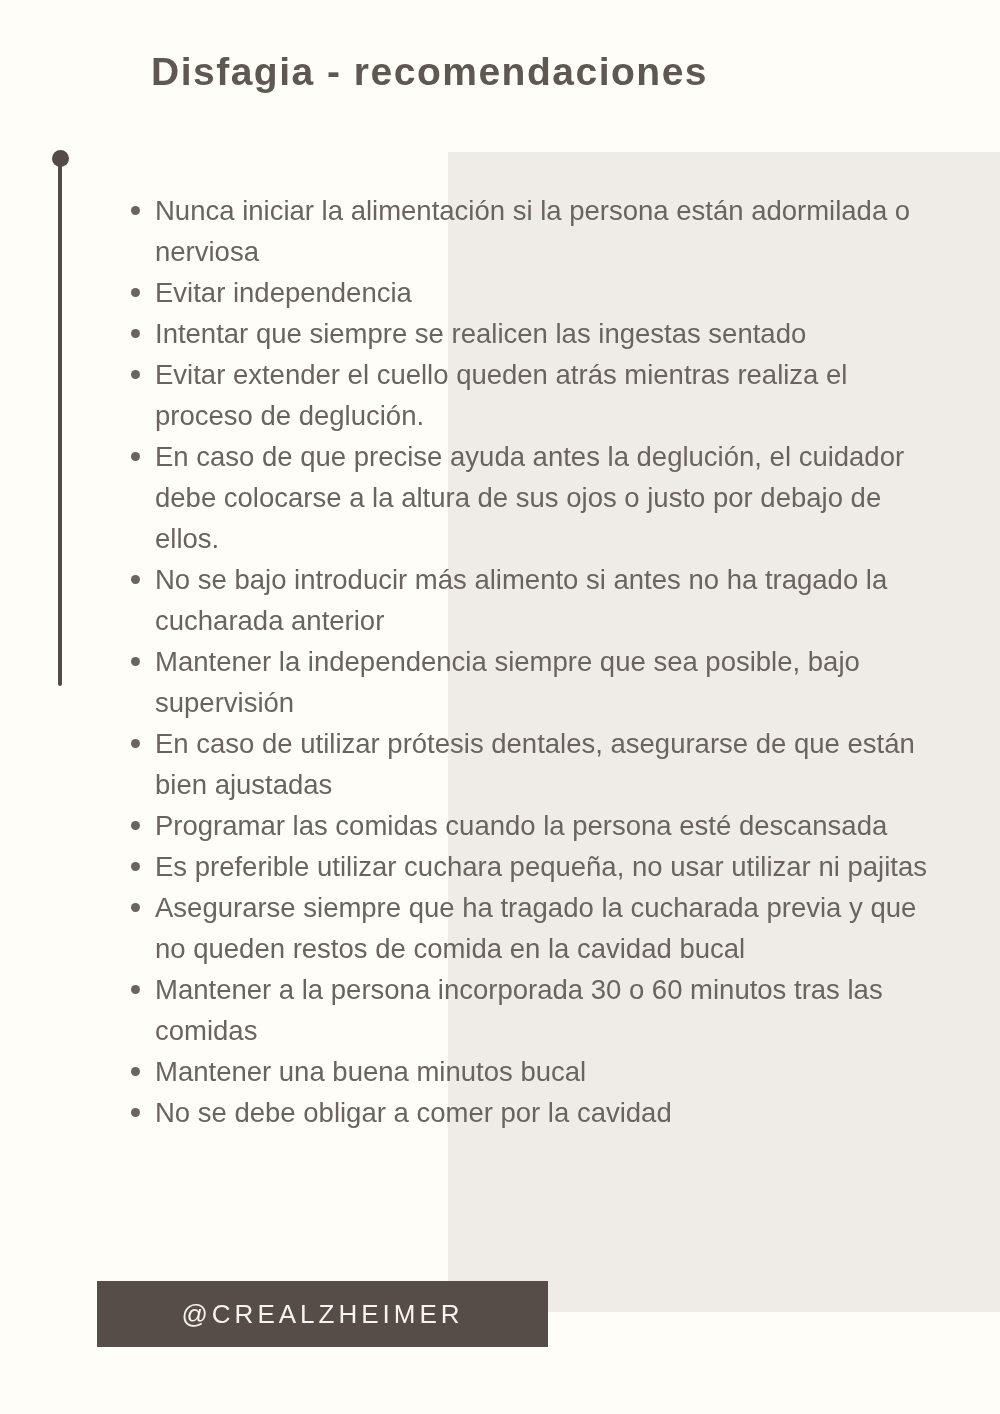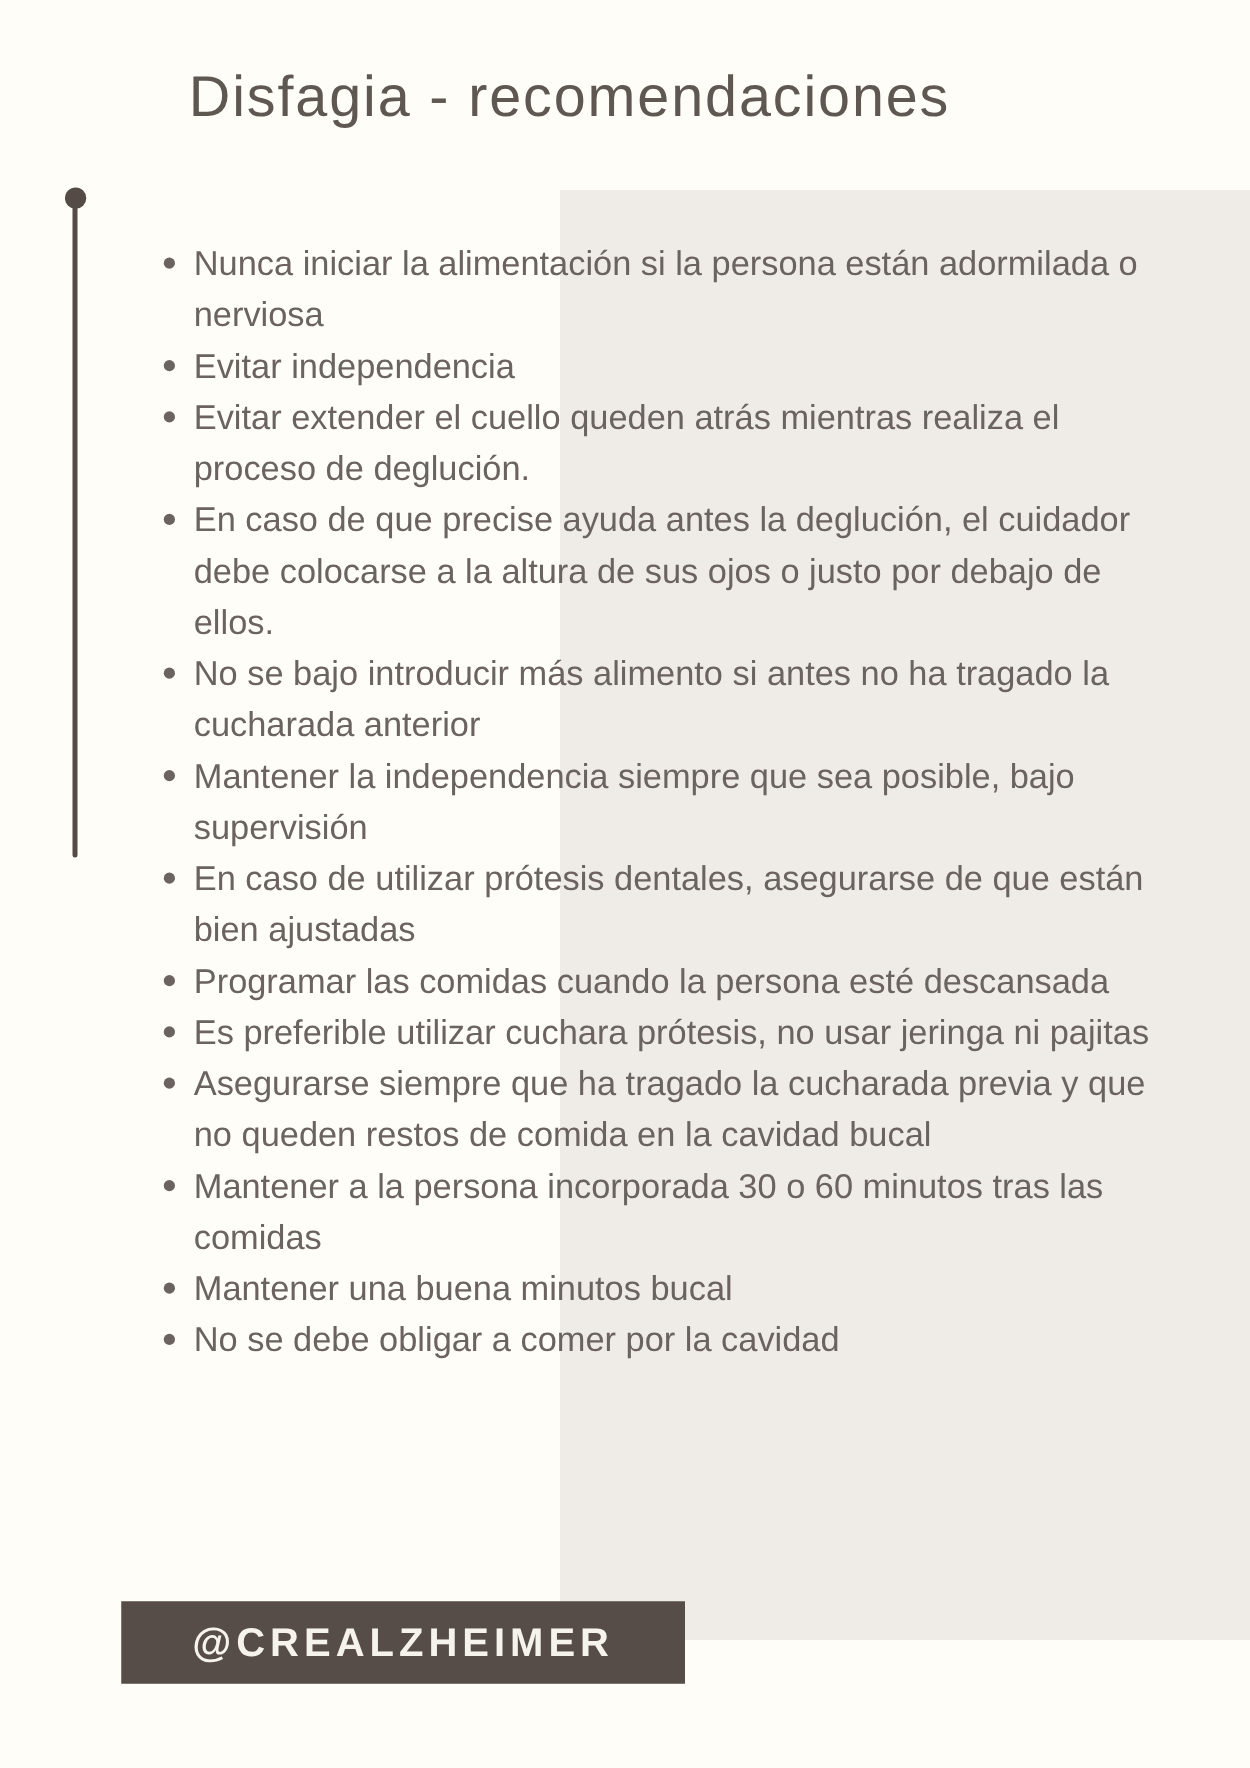--- a/index.html
+++ b/index.html
@@ -29,22 +29,22 @@
     left: 448px;
     top: 152px;
     width: 552px;
     height: 1160px;
     background: var(--panel);
   }
   .title {
     position: absolute;
     left: 151px;
     top: 50px;
-    font-size: 46px;
-    font-weight: normal;
+    font-size: 39px;
+    font-weight: bold;
     letter-spacing: 1.5px;
     color: var(--title);
     white-space: nowrap;
   }
   .timeline { position: absolute; left: 0; top: 0; }
   .timeline .dot {
     position: absolute;
     left: 52px;
     top: 150px;
     width: 17px;
@@ -88,22 +88,22 @@
     top: 1281px;
     width: 451px;
     height: 66px;
     background: var(--badge-bg);
     display: flex;
     align-items: center;
     justify-content: center;
   }
   .badge span {
     color: var(--badge-text);
-    font-size: 32px;
-    font-weight: bold;
+    font-size: 26px;
+    font-weight: normal;
     letter-spacing: 4px;
     white-space: nowrap;
   }
 </style>
 </head>
 <body>
 
 <div class="page">
   <div class="panel"></div>
 
@@ -118,20 +118,24 @@
       <li>
         <span class="bullet"></span>
         <span class="li-text">Nunca iniciar la alimentación si la persona están adormilada o nerviosa</span>
       </li>
       <li>
         <span class="bullet"></span>
         <span class="li-text">Evitar independencia</span>
       </li>
       <li>
         <span class="bullet"></span>
+        <span class="li-text">Intentar que siempre se realicen las ingestas sentado</span>
+      </li>
+      <li>
+        <span class="bullet"></span>
         <span class="li-text">Evitar extender el cuello queden atrás mientras realiza el proceso de deglución.</span>
       </li>
       <li>
         <span class="bullet"></span>
         <span class="li-text">En caso de que precise ayuda antes la deglución, el cuidador debe colocarse a la altura de sus ojos o justo por debajo de ellos.</span>
       </li>
       <li>
         <span class="bullet"></span>
         <span class="li-text">No se bajo introducir más alimento si antes no ha tragado la cucharada anterior</span>
       </li>
@@ -142,21 +146,21 @@
       <li>
         <span class="bullet"></span>
         <span class="li-text">En caso de utilizar prótesis dentales, asegurarse de que están bien ajustadas</span>
       </li>
       <li>
         <span class="bullet"></span>
         <span class="li-text">Programar las comidas cuando la persona esté descansada</span>
       </li>
       <li>
         <span class="bullet"></span>
-        <span class="li-text">Es preferible utilizar cuchara prótesis, no usar jeringa ni pajitas</span>
+        <span class="li-text">Es preferible utilizar cuchara pequeña, no usar utilizar ni pajitas</span>
       </li>
       <li>
         <span class="bullet"></span>
         <span class="li-text">Asegurarse siempre que ha tragado la cucharada previa y que no queden restos de comida en la cavidad bucal</span>
       </li>
       <li>
         <span class="bullet"></span>
         <span class="li-text">Mantener a la persona incorporada 30 o 60 minutos tras las comidas</span>
       </li>
       <li>

